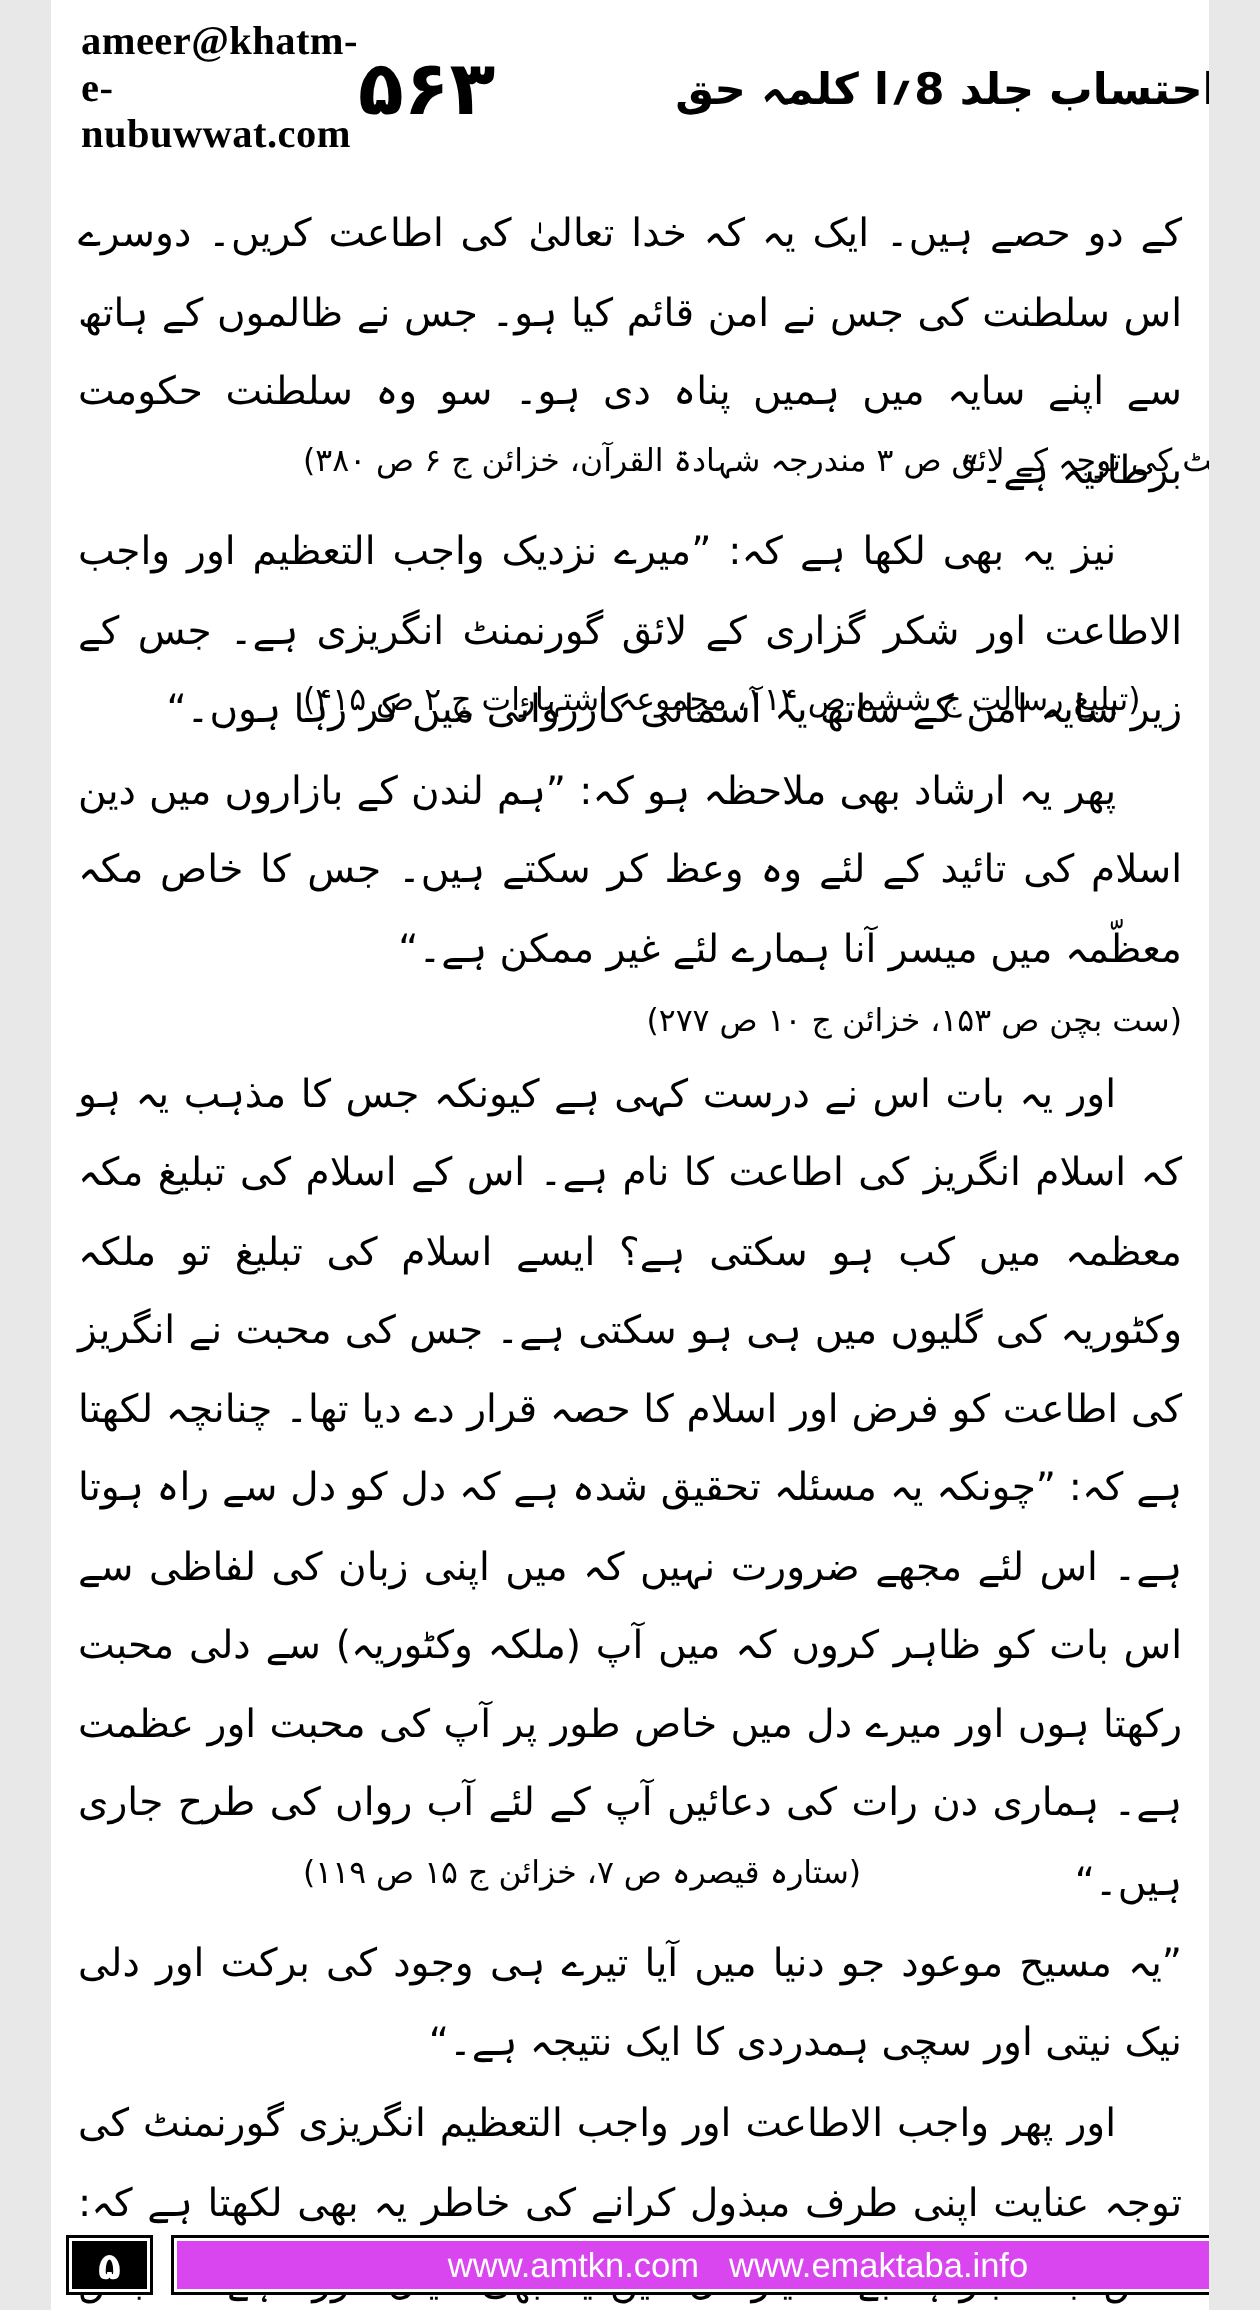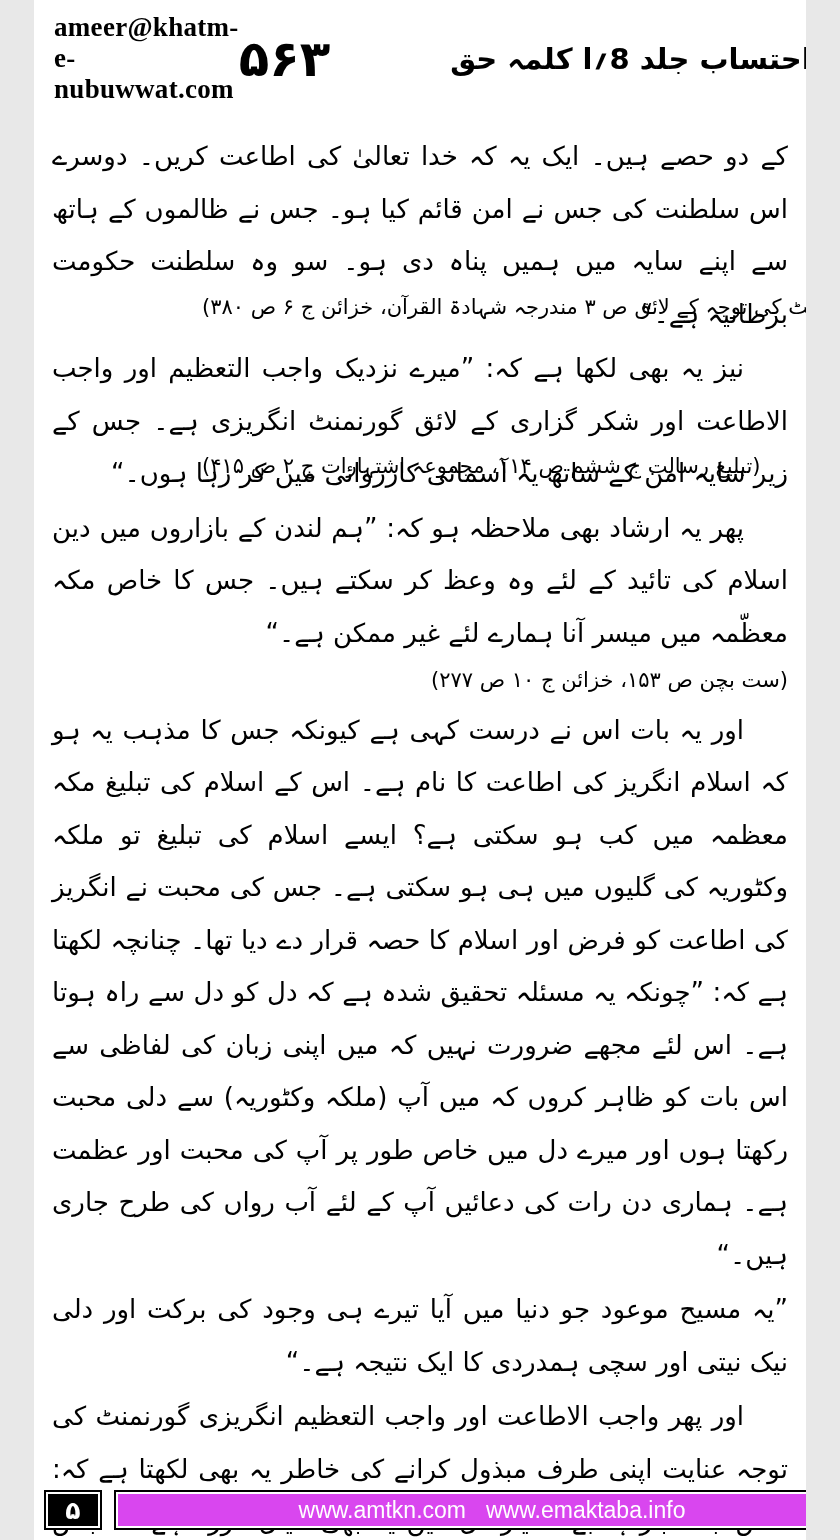--- a/index.html
+++ b/index.html
@@ -109,20 +109,21 @@
       <span class="cite cite-abs mid-left">(تبلیغ رسالت ج ششم ص ۱۱۴، مجموعہ اشتہارات ج ۲ ص ۴۱۵)</span>
     </div>
 
     <div class="para indent">
       <span>پھر یہ ارشاد بھی ملاحظہ ہو کہ: ”ہم لندن کے بازاروں میں دین اسلام کی تائید کے لئے وہ وعظ کر سکتے ہیں۔ جس کا خاص مکہ معظّمہ میں میسر آنا ہمارے لئے غیر ممکن ہے۔“</span>
       <span class="cite cite-line">(ست بچن ص ۱۵۳، خزائن ج ۱۰ ص ۲۷۷)</span>
     </div>
 
     <div class="para indent">
       <span>اور یہ بات اس نے درست کہی ہے کیونکہ جس کا مذہب یہ ہو کہ اسلام انگریز کی اطاعت کا نام ہے۔ اس کے اسلام کی تبلیغ مکہ معظمہ میں کب ہو سکتی ہے؟ ایسے اسلام کی تبلیغ تو ملکہ وکٹوریہ کی گلیوں میں ہی ہو سکتی ہے۔ جس کی محبت نے انگریز کی اطاعت کو فرض اور اسلام کا حصہ قرار دے دیا تھا۔ چنانچہ لکھتا ہے کہ: ”چونکہ یہ مسئلہ تحقیق شدہ ہے کہ دل کو دل سے راہ ہوتا ہے۔ اس لئے مجھے ضرورت نہیں کہ میں اپنی زبان کی لفاظی سے اس بات کو ظاہر کروں کہ میں آپ (ملکہ وکٹوریہ) سے دلی محبت رکھتا ہوں اور میرے دل میں خاص طور پر آپ کی محبت اور عظمت ہے۔ ہماری دن رات کی دعائیں آپ کے لئے آب رواں کی طرح جاری ہیں۔“</span>
+      <span class="cite cite-abs mid-left">(ستارہ قیصرہ ص ۷، خزائن ج ۱۵ ص ۱۱۹)</span>
     </div>
 
     <div class="para">
       <span>”یہ مسیح موعود جو دنیا میں آیا تیرے ہی وجود کی برکت اور دلی نیک نیتی اور سچی ہمدردی کا ایک نتیجہ ہے۔“</span>
     </div>
 
     <div class="para indent">
       <span>اور پھر واجب الاطاعت اور واجب التعظیم انگریزی گورنمنٹ کی توجہ عنایت اپنی طرف مبذول کرانے کی خاطر یہ بھی لکھتا ہے کہ: ”اس جگہ بار ہا بے اختیار دل میں یہ بھی خیال گزرتا ہے کہ جس گورنمنٹ کی اطاعت اور خدمت گزاری کی نیت سے ہم نے کئی کتابیں مخالفت جہاد اور گورنمنٹ کی اطاعت میں لکھ کر دنیا میں شائع کیں اور کافر وغیرہ اپنے نام رکھوائے۔ اسی گورنمنٹ کو اب تک معلوم نہیں کہ ہم دن رات کیا خدمت کر رہے ہیں۔“</span>
       
     </div>

